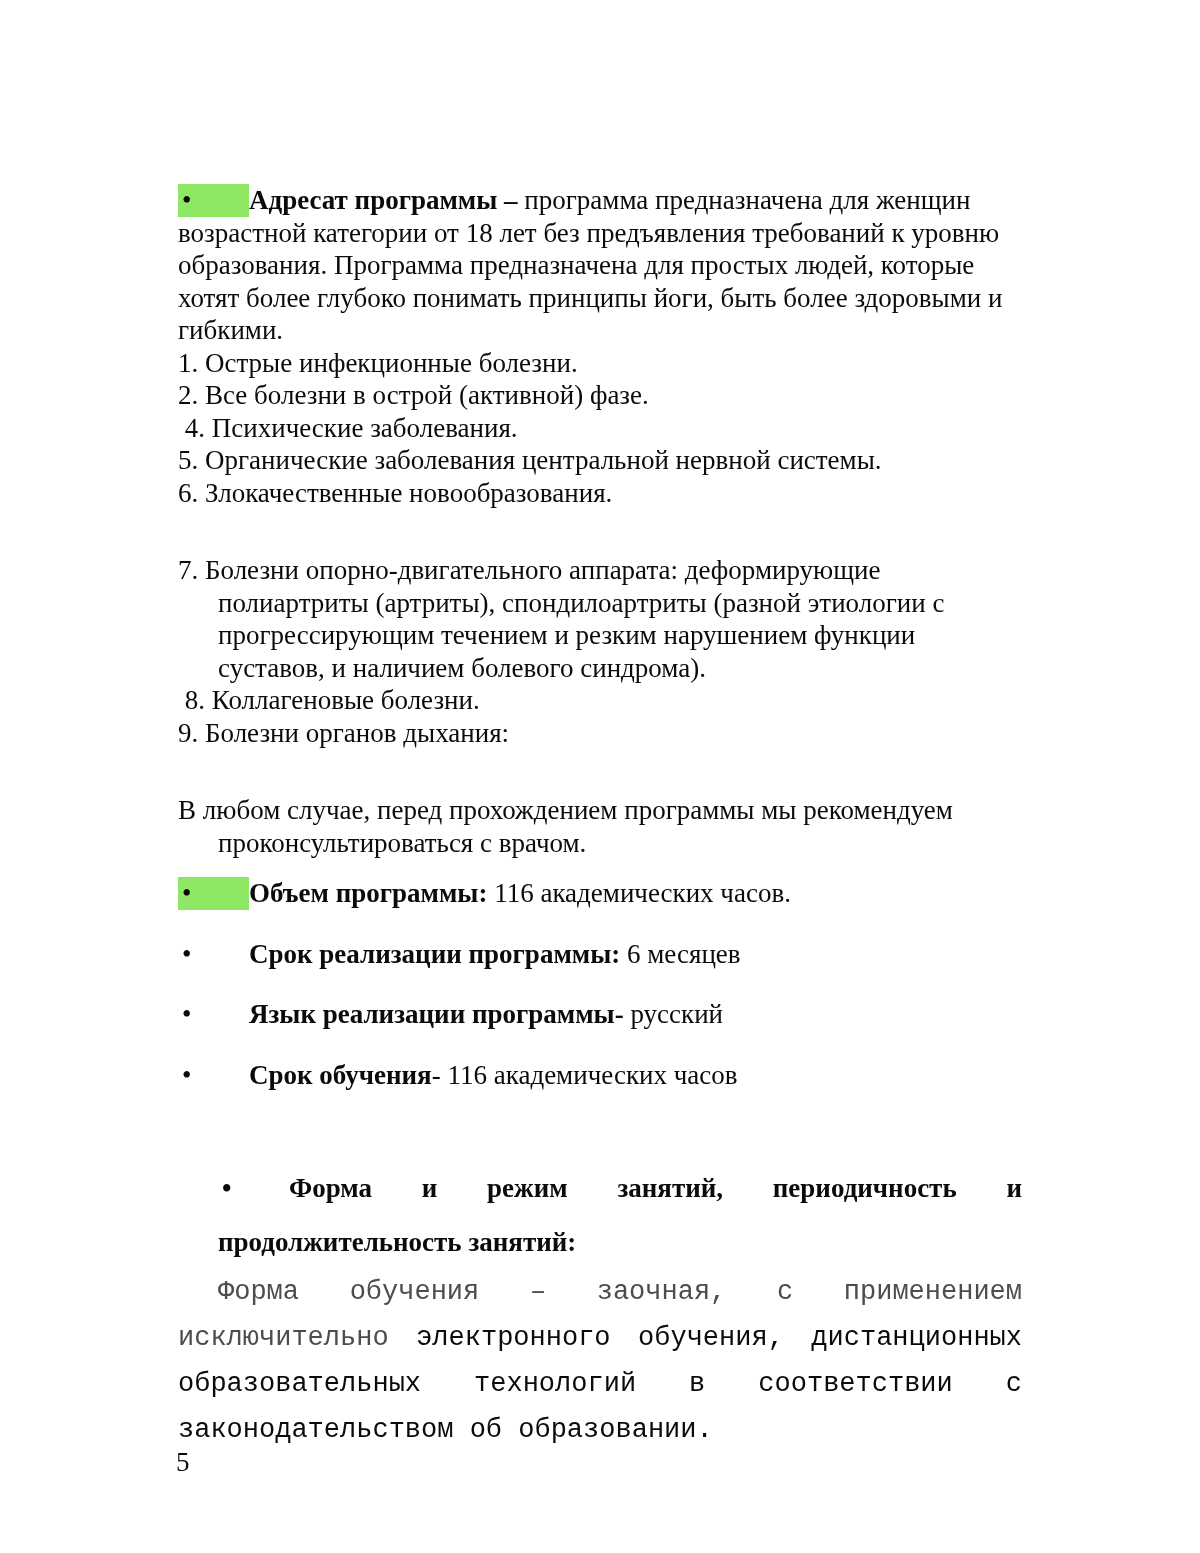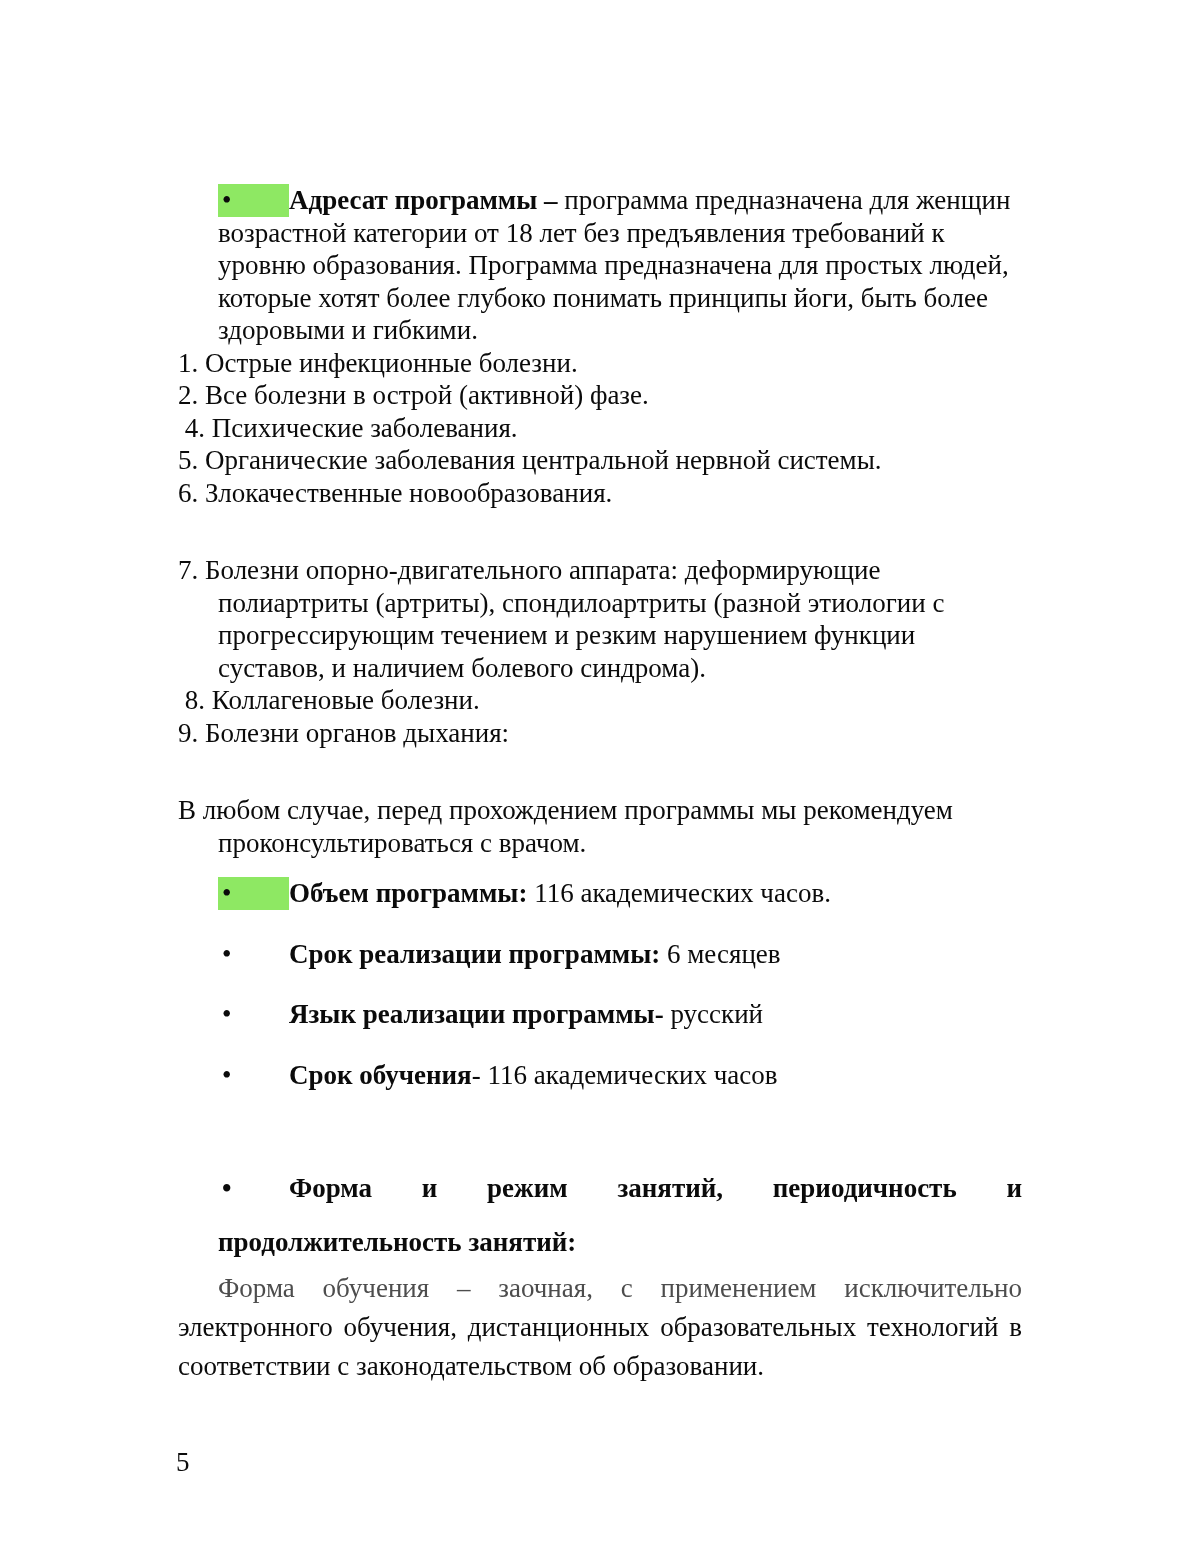--- a/index.html
+++ b/index.html
@@ -9,40 +9,41 @@
     box-sizing:border-box;
     padding:184px 178px 0 178px;
     background:#ffffff;
     font-family:"Liberation Serif","DejaVu Serif",serif;
     font-size:27px;
     line-height:32.5px;
     color:#0b0b0b;
     overflow:hidden;
   }
   p{margin:0;}
-  .bullet-para{margin-left:40px;text-align:left;}
+  .bullet-para{text-align:left;}
   .bullet-cell{display:inline-block;width:71px;padding-left:4px;box-sizing:border-box;}
   .hl{background:#8ee863;}
   b,.bold{font-weight:bold;}
   .doc-list p{white-space:pre-wrap;}
   .hang{padding-left:40px;text-indent:-40px;margin-top:45px;}
   .sec2{margin-top:32px;}
   .sec-vol{margin-top:18px;}
   .sec-gap{margin-top:28px;}
   .heading-para{
     margin-left:40px;
     margin-top:70px;
     text-align:justify;
     line-height:54px;
     font-weight:bold;
   }
   .closing{
     text-align:justify;
     text-indent:40px;
-    line-height:39px;
+    line-height:46px;
+    font-family:Liberation Mono, monospace;
   }
   .closing .lead{color:#4d4d4d;}
   .page-number{
     position:absolute;
     left:176px;top:1446px;
   }
 </style>
 </head>
 <body>
 

